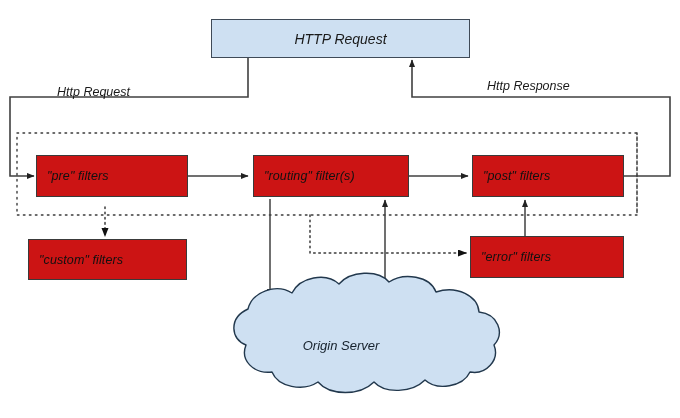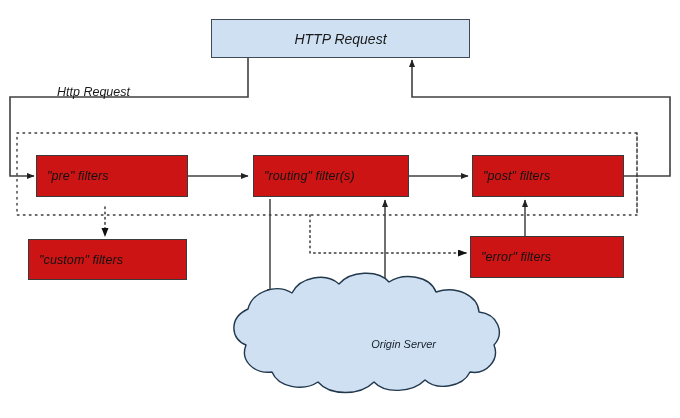--- a/index.html
+++ b/index.html
@@ -53,24 +53,24 @@
     white-space: nowrap;
   }
   .edge-label {
     position: absolute;
     font-size: 12.5px;
     color: #1a1a1a;
     white-space: nowrap;
   }
   .cloud-label {
     position: absolute;
-    font-size: 11px;
+    font-size: 13px;
     color: #15202b;
     white-space: nowrap;
-    text-align: right;
+    text-align: center;
   }
 </style>
 </head>
 <body>
 
 <div id="diagram-root">
 
   <svg id="diagram-svg" viewBox="0 0 680 418">
     <defs>
       <marker id="arrow-solid" markerWidth="9" markerHeight="9" refX="7.4" refY="3.2" orient="auto" markerUnits="userSpaceOnUse">
@@ -164,14 +164,15 @@
   </div>
 
   <div class="node-box filter-box" style="left:470px; top:236px; width:154px; height:42px;">
     <span class="node-label">"error" filters</span>
   </div>
 
   <div class="cloud-label" style="left:246px; top:338px; width:190px;">Origin Server</div>
 
   <div class="edge-label" style="left:57px; top:85px;">Http Request</div>
 
+  <div class="edge-label" style="left:487px; top:79px;">Http Response</div>
 
 </div>
 
 </body></html>

